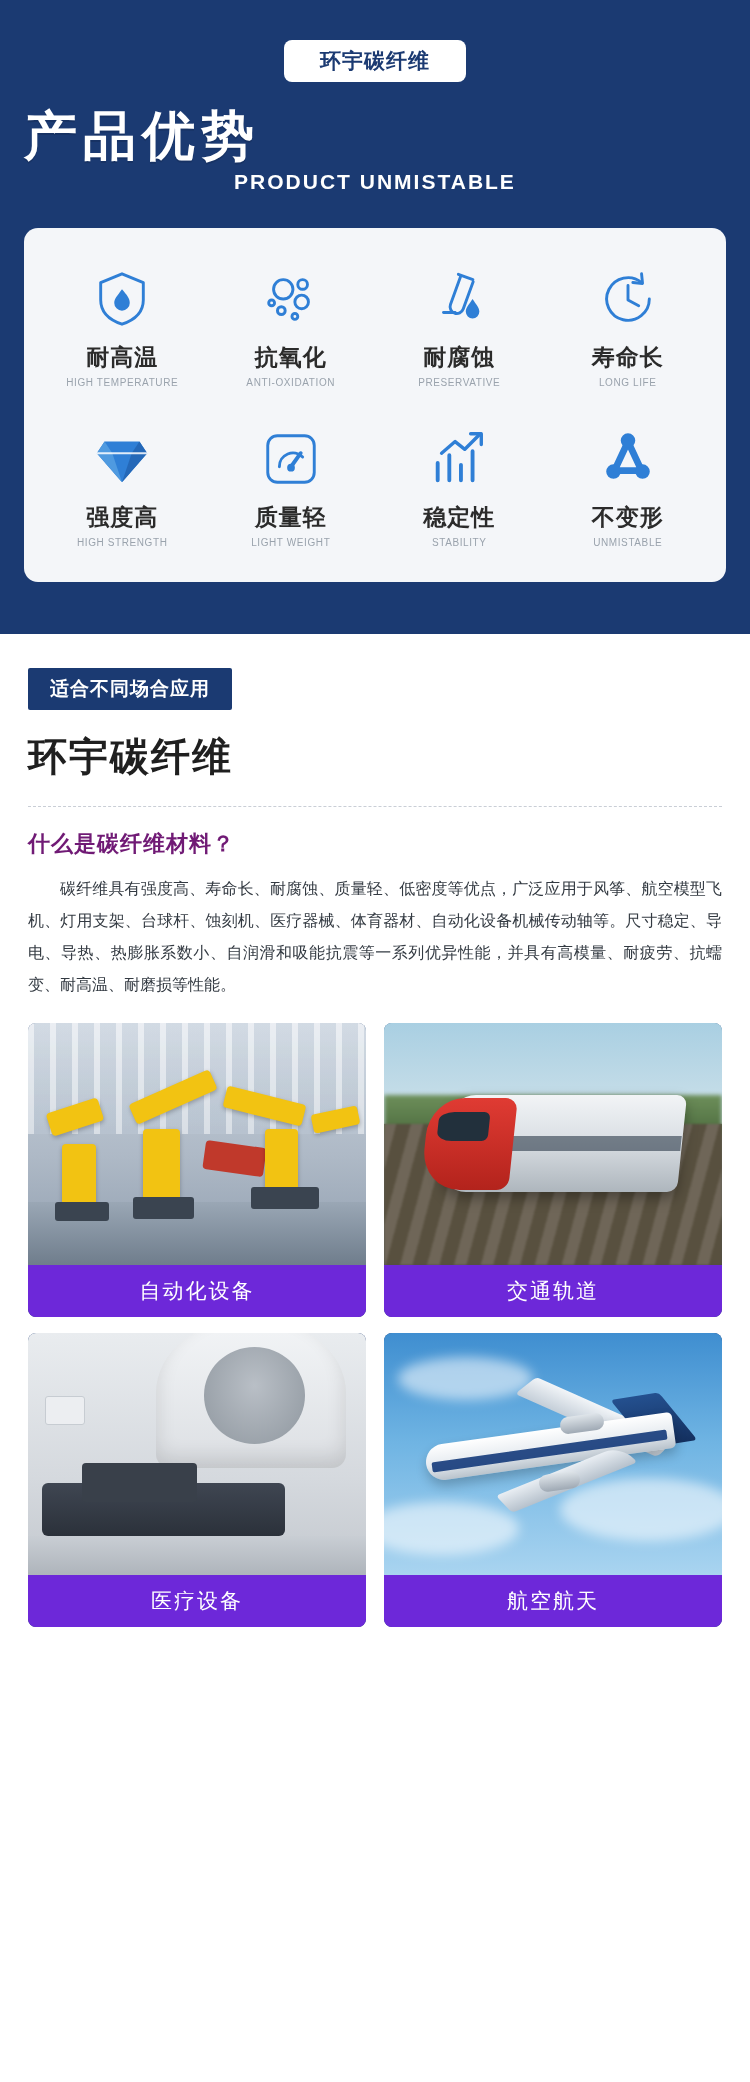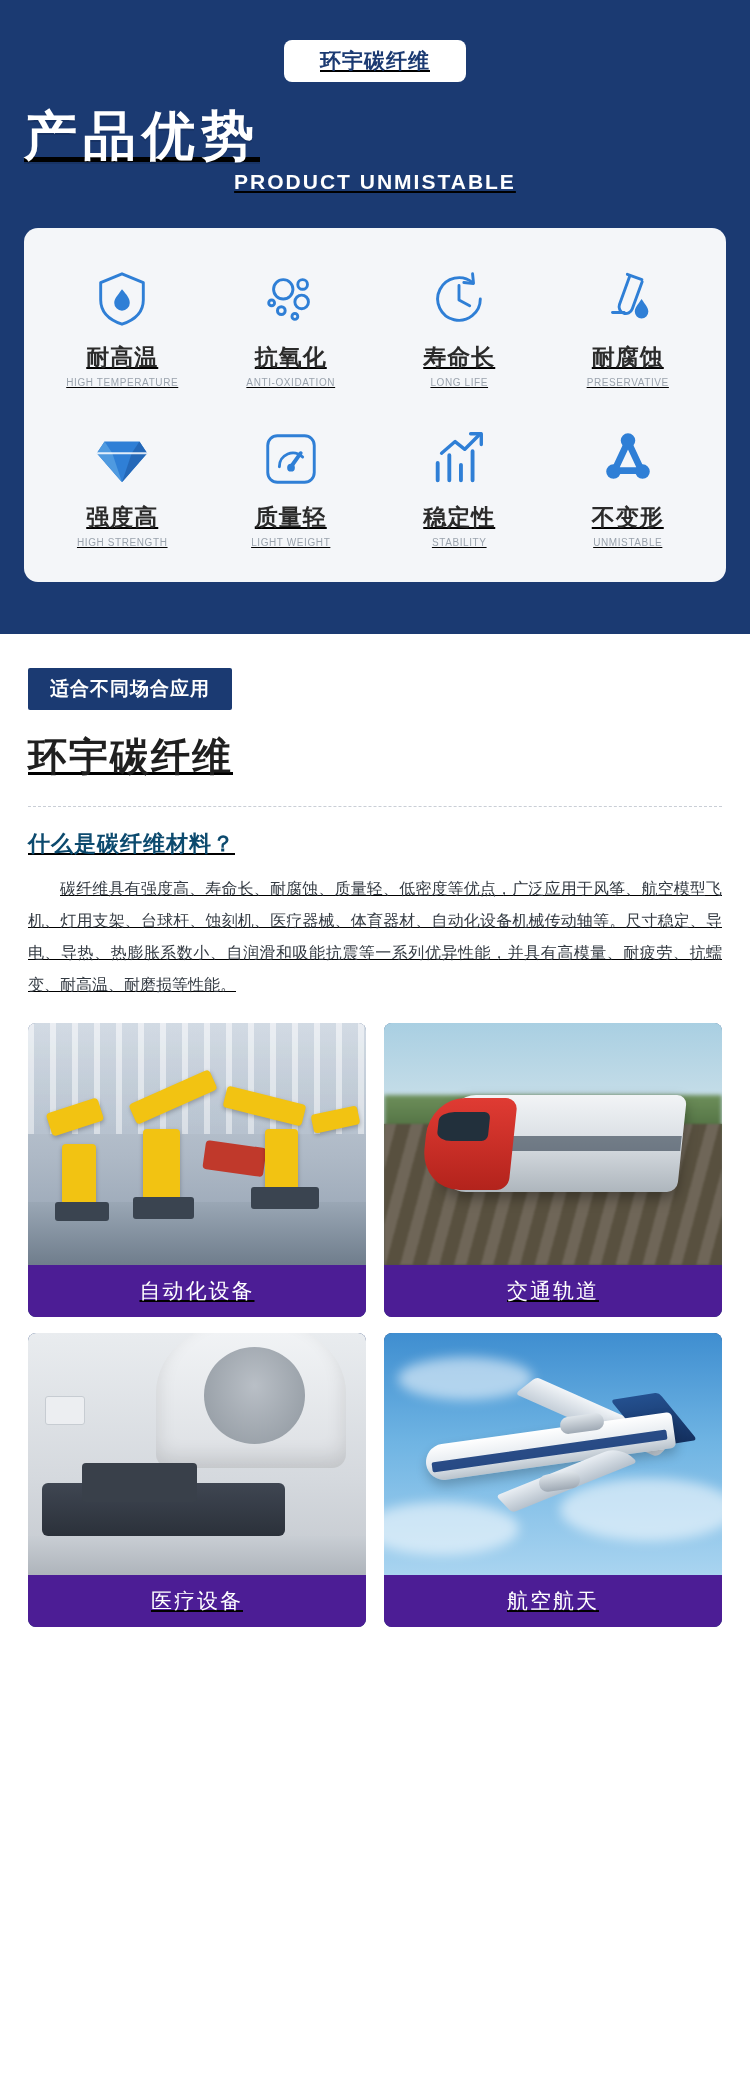--- a/index.html
+++ b/index.html
@@ -1,21 +1,21 @@
 <!DOCTYPE html>
 <html><head>
 <meta charset="utf-8">
 <style>
   * { box-sizing: border-box; margin: 0; padding: 0; }
   html, body {
     width: 750px;
     font-family: "Liberation Sans", "DejaVu Sans", sans-serif;
     background: #ffffff;
   }
-  .page { width: 750px; position: relative; overflow: hidden; text-decoration: underline; }
+  .page { width: 750px; position: relative; overflow: hidden; }
 
   
   .hero {
     background: #1b3a72;
     padding: 40px 24px 52px 24px;
   }
   .brand-pill {
     margin: 0 auto;
     width: 182px;
     height: 42px;
@@ -109,21 +109,21 @@
     font-weight: bold;
     letter-spacing: 2px;
   }
   .divider {
     margin-top: 22px;
     border-top: 1px dashed #c9ced6;
     height: 0;
   }
   .q-title {
     margin-top: 22px;
-    color: #0c4a6e;
+    color: #701a75;
     font-size: 22px;
     font-weight: bold;
     letter-spacing: 1px;
   }
   .body-text {
     margin-top: 14px;
     color: #333a42;
     font-size: 16px;
     line-height: 2.0;
     text-align: justify;
@@ -144,21 +144,21 @@
     background: #1b3a72;
     position: relative;
   }
   .img-photo {
     height: 242px;
     position: relative;
     overflow: hidden;
   }
   .img-caption {
     height: 52px;
-    background: #4c1d95;
+    background: #6d28d9;
     color: #ffffff;
     font-size: 21px;
     letter-spacing: 2px;
     display: flex;
     align-items: center;
     justify-content: center;
   }
 
   
   .ph-robots { background: linear-gradient(180deg,#c8d2dc 0%, #aeb9c6 55%, #8f9dae 100%); }
@@ -323,39 +323,39 @@
               <circle cx="12" cy="36" r="3"></circle>
             </svg>
           </div>
           <div class="f-cn">抗氧化</div>
           <div class="f-en">ANTI-OXIDATION</div>
         </div>
 
         <div class="feature">
           <div class="ico">
             <svg width="62" height="62" viewBox="0 0 64 64" fill="none" stroke="#2f7fd6" stroke-width="3" stroke-linecap="round" stroke-linejoin="round">
+              <path d="M24 8 L40 8 M27 10 L27 40 a7 7 0 0 0 14 0 L41 10" transform="rotate(20 32 28)"></path>
+              <path d="M46 32 c4 6 7 9 7 13 a7 7 0 0 1-14 0 c0-4 3-7 7-13 Z" fill="#2f7fd6" stroke="none"></path>
+              <path d="M16 46 h12" stroke-width="3"></path>
+            </svg>
+          </div>
+          <div class="f-cn">耐腐蚀</div>
+          <div class="f-en">PRESERVATIVE</div>
+        </div>
+
+        <div class="feature">
+          <div class="ico">
+            <svg width="62" height="62" viewBox="0 0 64 64" fill="none" stroke="#2f7fd6" stroke-width="3" stroke-linecap="round" stroke-linejoin="round">
               <path d="M54 32 a22 22 0 1 1-8-17"></path>
               <path d="M46 6 L47 16 L37 15"></path>
               <path d="M32 18 V33 L43 39"></path>
             </svg>
           </div>
           <div class="f-cn">寿命长</div>
           <div class="f-en">LONG LIFE</div>
-        </div>
-
-        <div class="feature">
-          <div class="ico">
-            <svg width="62" height="62" viewBox="0 0 64 64" fill="none" stroke="#2f7fd6" stroke-width="3" stroke-linecap="round" stroke-linejoin="round">
-              <path d="M24 8 L40 8 M27 10 L27 40 a7 7 0 0 0 14 0 L41 10" transform="rotate(20 32 28)"></path>
-              <path d="M46 32 c4 6 7 9 7 13 a7 7 0 0 1-14 0 c0-4 3-7 7-13 Z" fill="#2f7fd6" stroke="none"></path>
-              <path d="M16 46 h12" stroke-width="3"></path>
-            </svg>
-          </div>
-          <div class="f-cn">耐腐蚀</div>
-          <div class="f-en">PRESERVATIVE</div>
         </div>
 
         <div class="feature">
           <div class="ico">
             <svg width="62" height="62" viewBox="0 0 64 64">
               <path d="M14 14 H50 L58 26 L32 56 L6 26 Z" fill="#2f7fd6"></path>
               <path d="M14 14 L22 26 L32 56 L6 26 Z" fill="#4f9ae0"></path>
               <path d="M50 14 L42 26 L32 56 L58 26 Z" fill="#2468b8"></path>
               <path d="M6 26 H58" stroke="#ffffff" stroke-width="2" fill="none" opacity=".85"></path>
             </svg>

